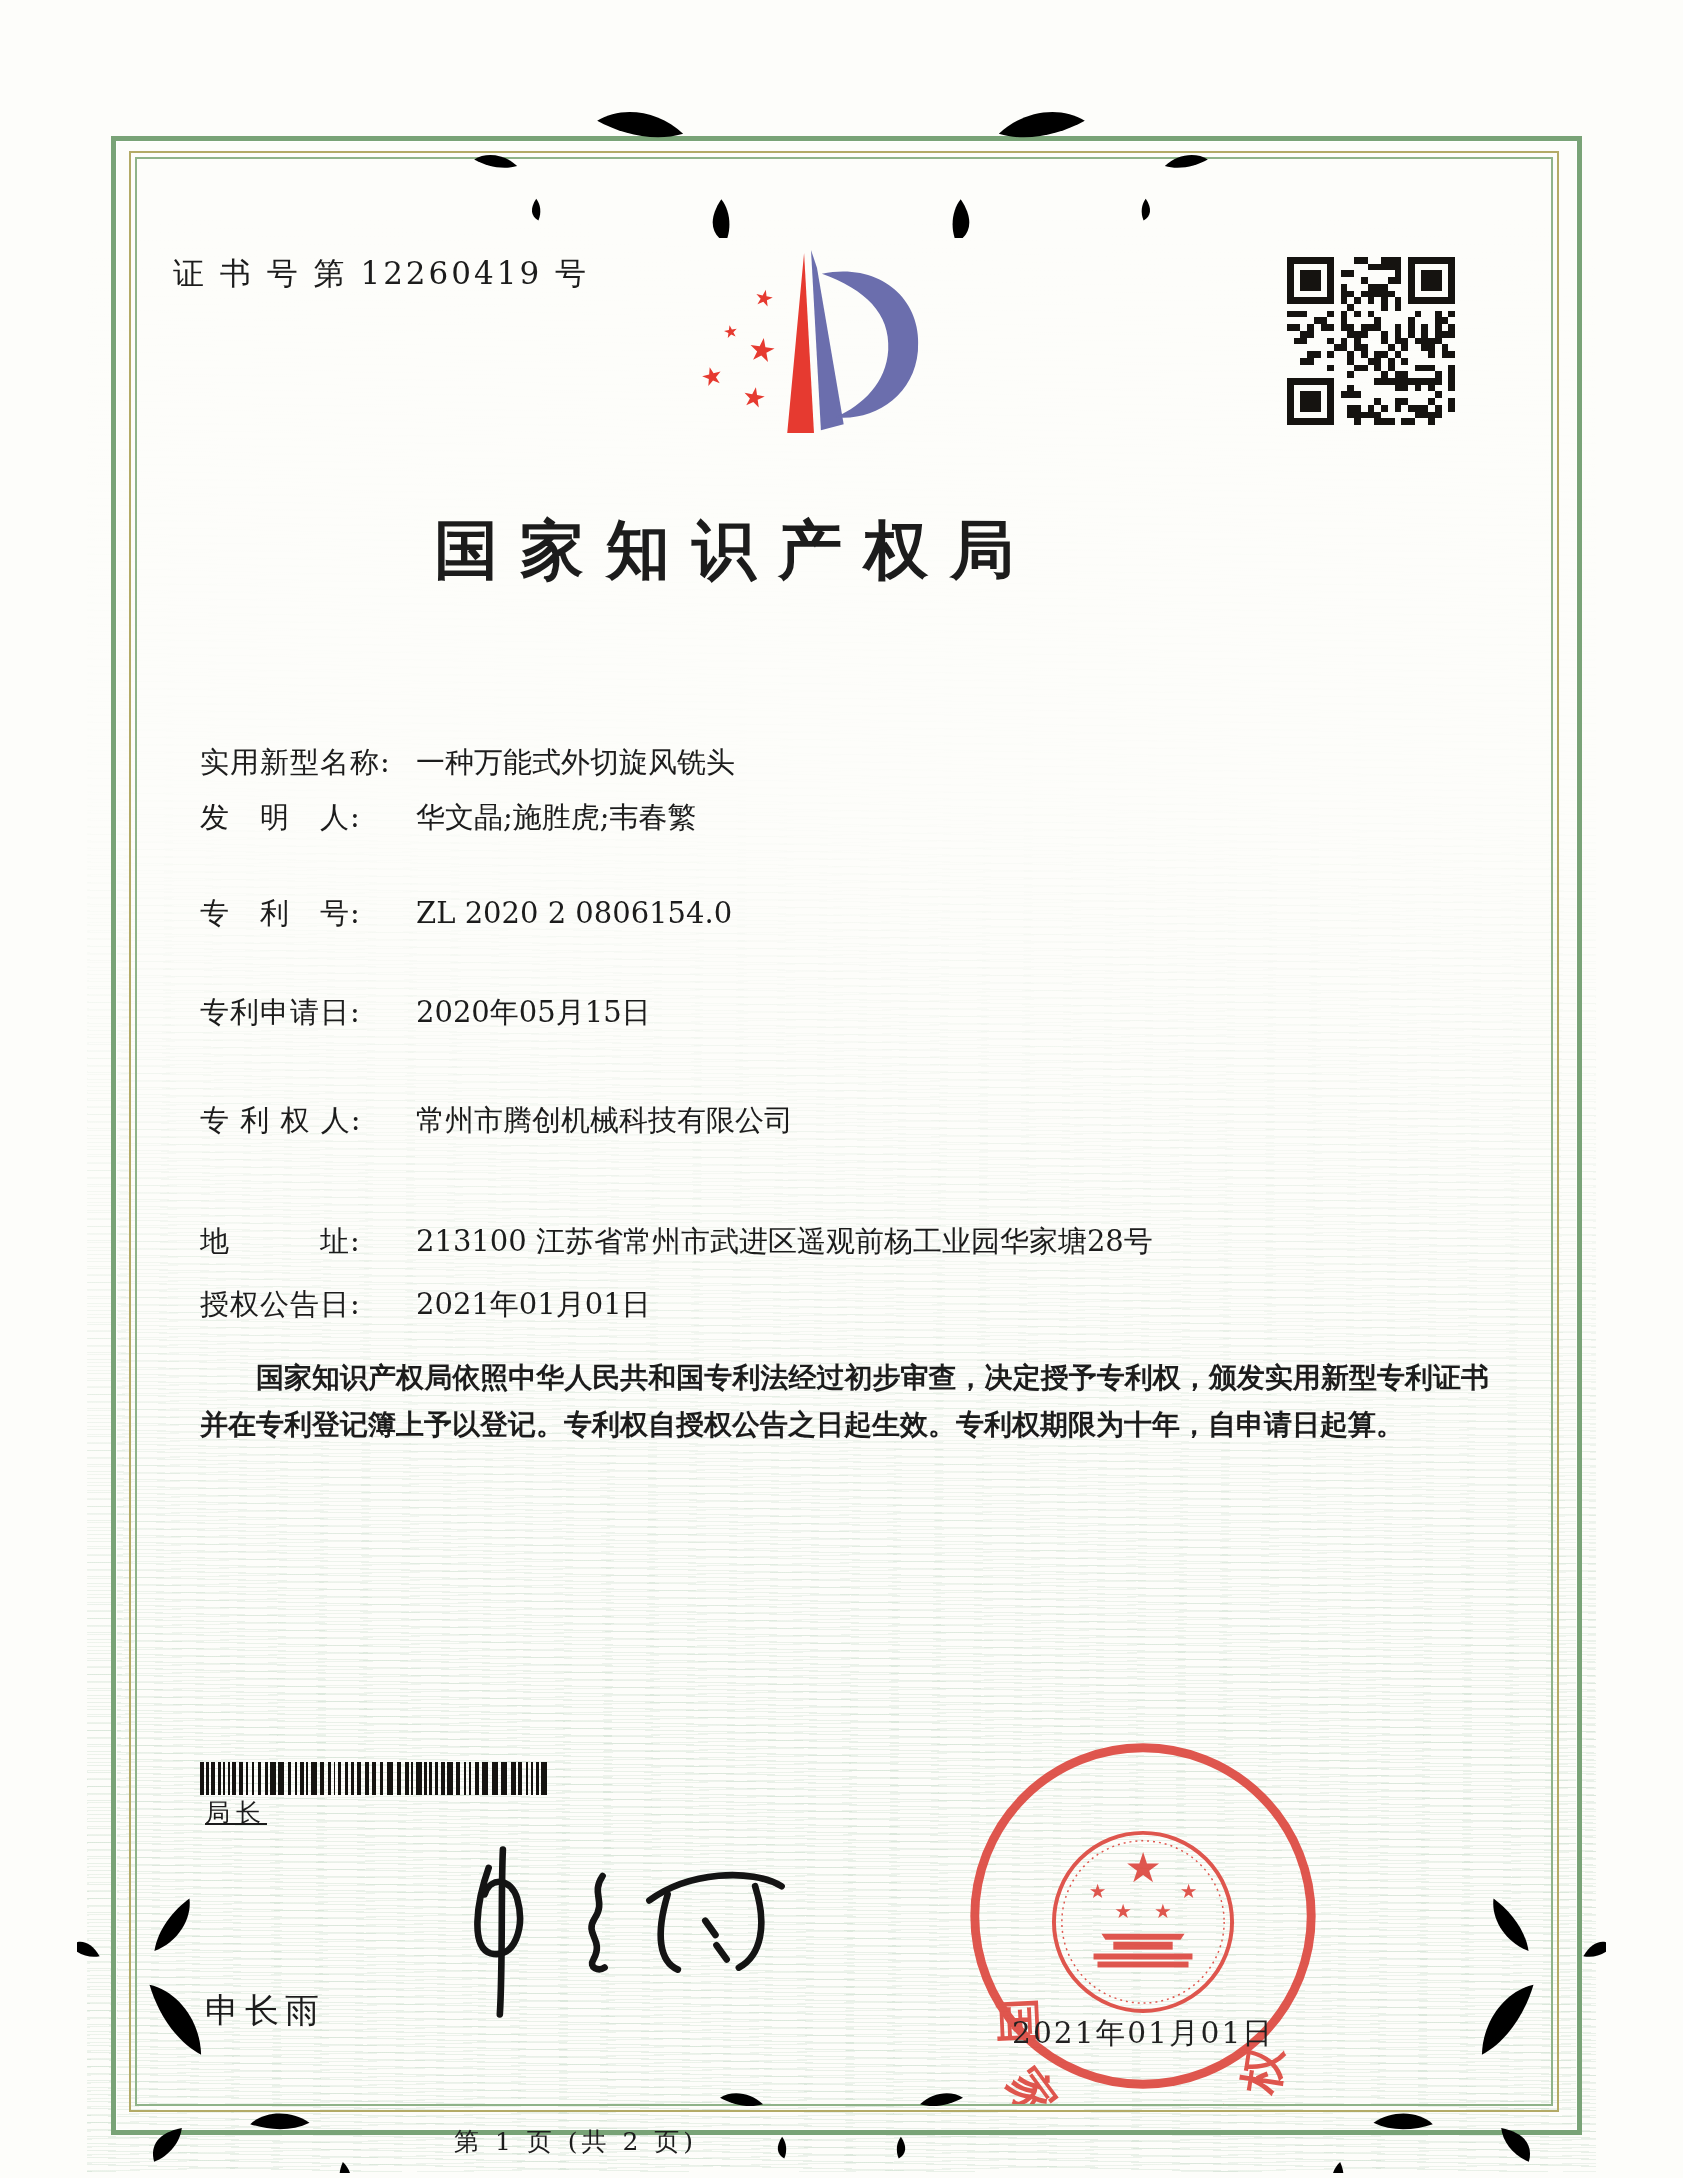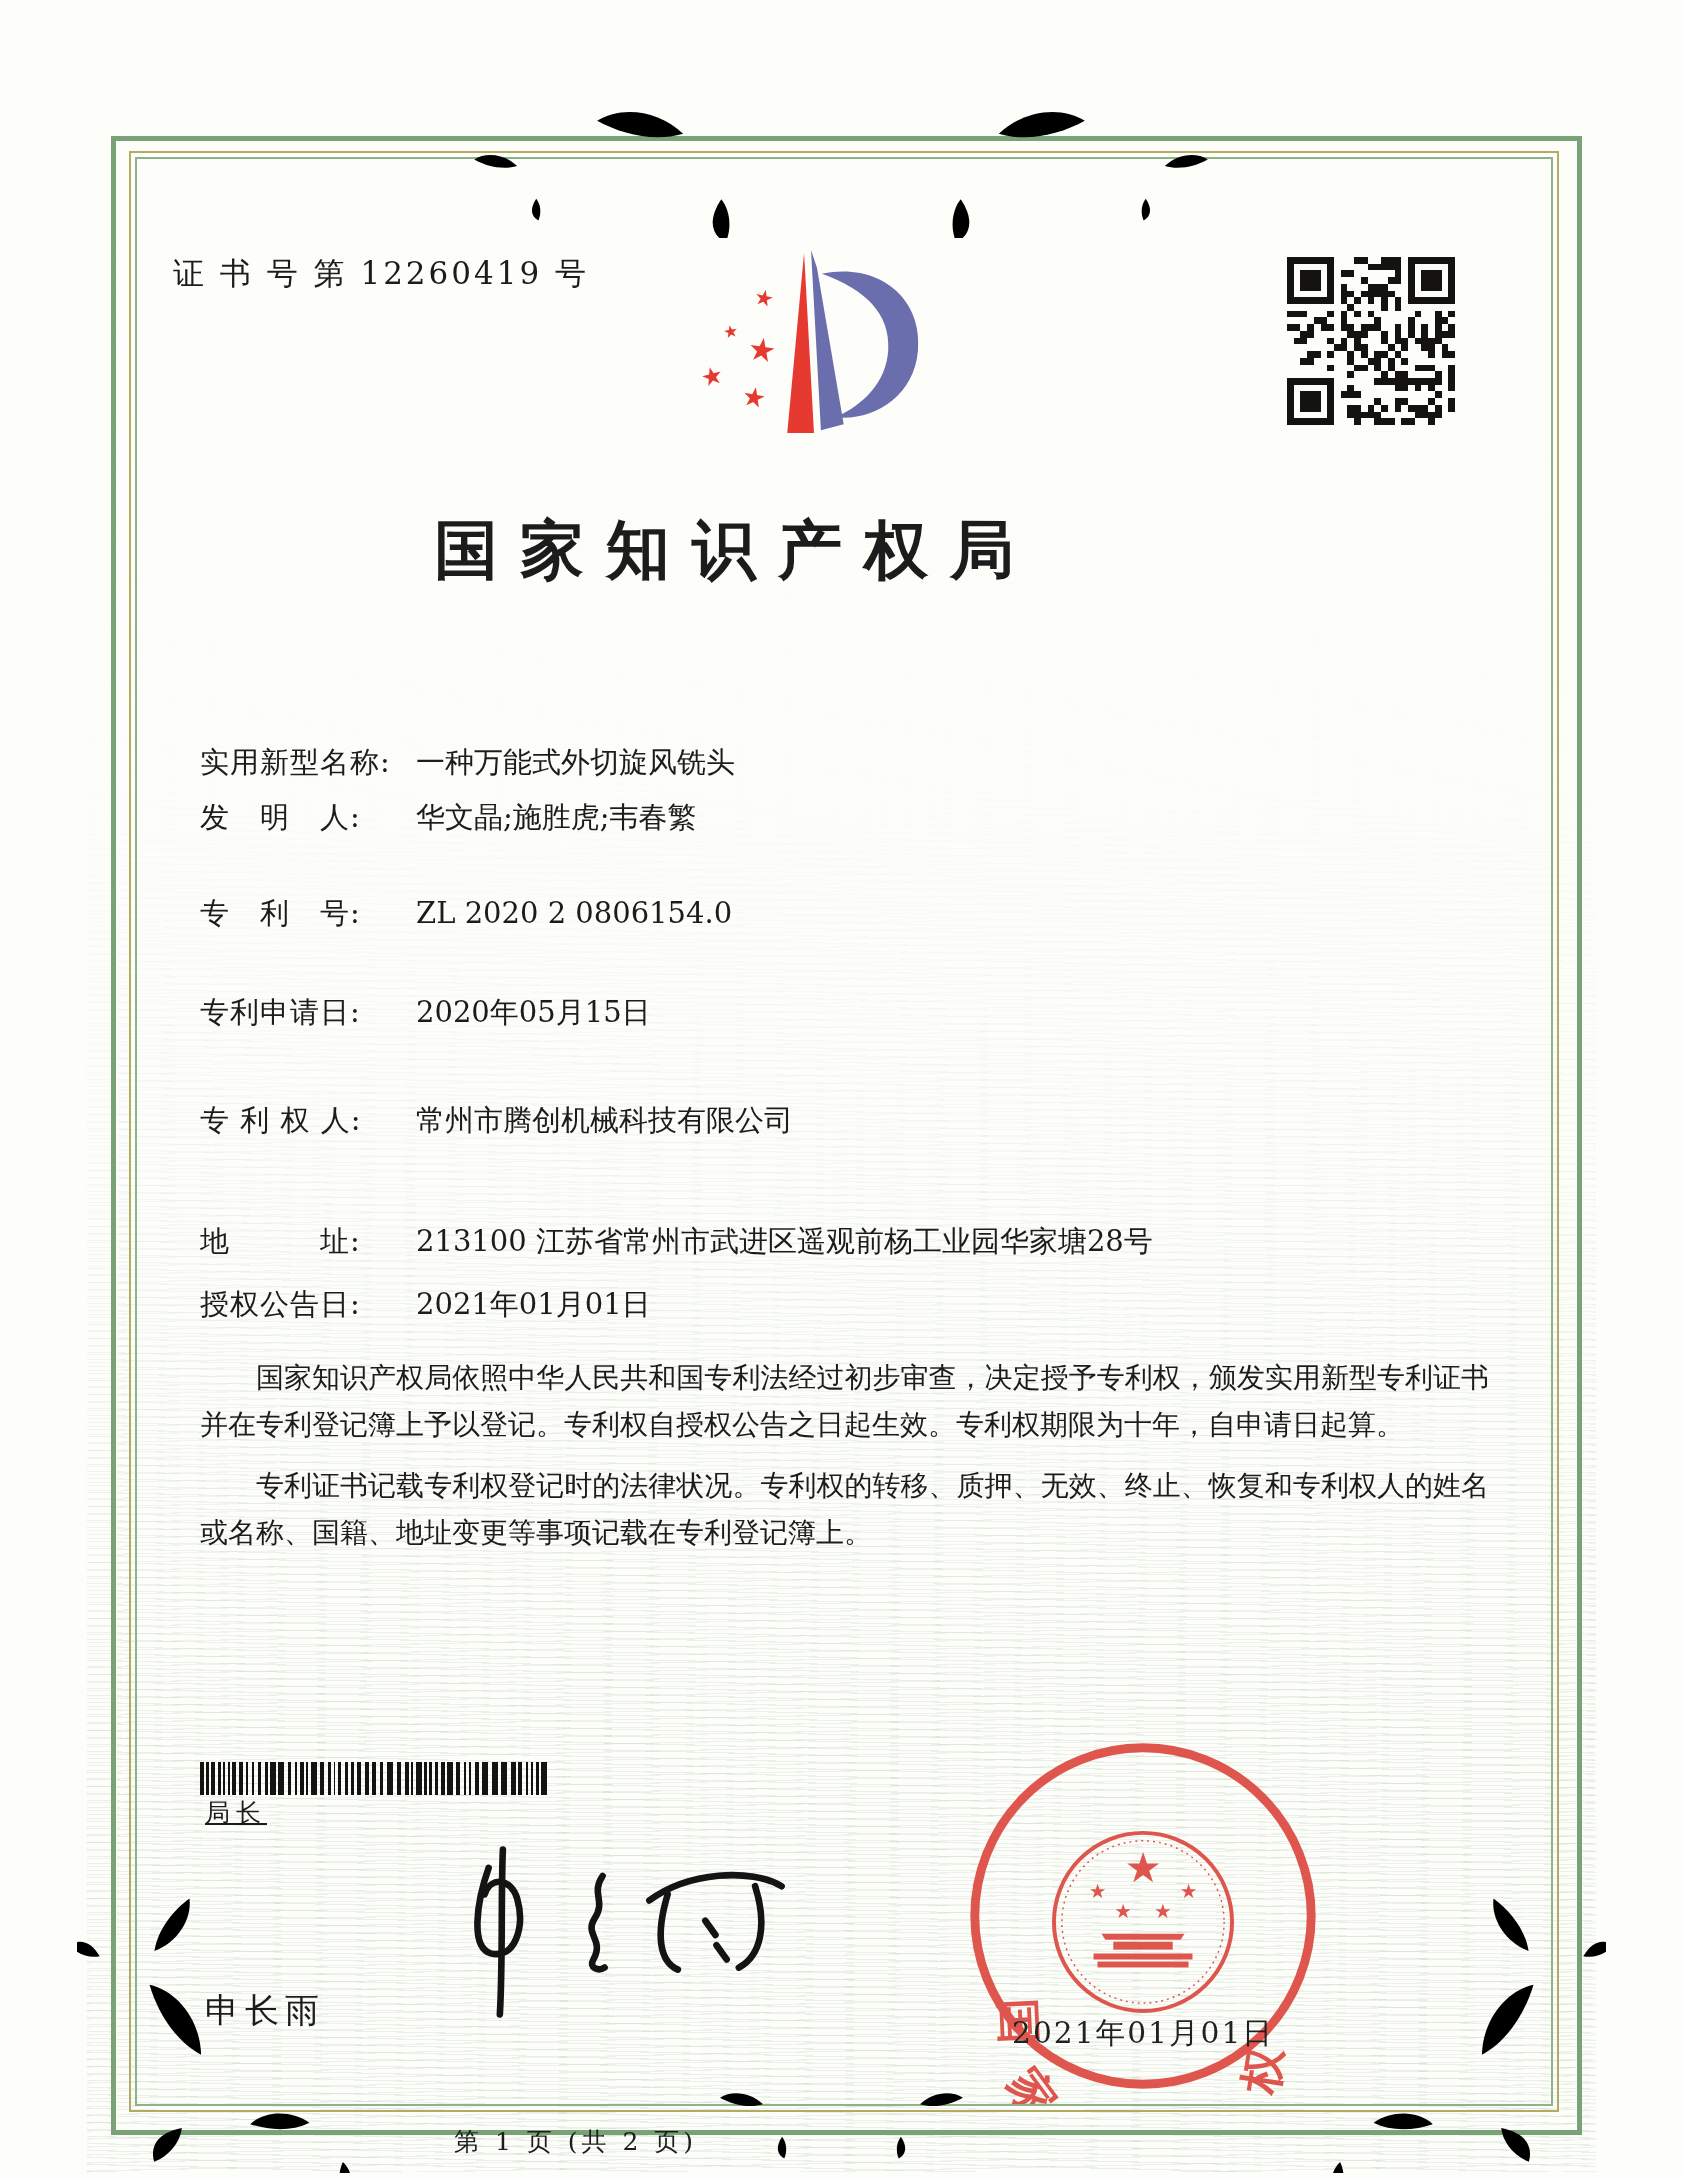--- a/index.html
+++ b/index.html
@@ -52,21 +52,21 @@
     left:434px;top:507px;font-size:64px;font-weight:bold;letter-spacing:22px;
     white-space:nowrap;
   }
   .field-row{left:200px;font-size:29px;white-space:nowrap;z-index:5;}
   .field-label{display:inline-block;width:216px;letter-spacing:1px;}
   .grant-second{position:absolute;left:604px;top:0;white-space:nowrap;}
   .body-text{
     left:200px;top:1354px;width:1289px;font-size:28px;line-height:47px;
     text-align:justify;z-index:5;
   }
-  .body-text p{margin:0;text-indent:2em;}
+  .body-text p{margin:0;text-indent:2em;font-weight:bold;}
   .body-text p + p{margin-top:14px;}
   .director-title{left:205px;top:1796px;font-size:25px;letter-spacing:6px;text-decoration:underline;}
   .director-name{left:205px;top:1988px;font-size:34px;letter-spacing:6px;text-align:center;}
   .page-footer{left:454px;top:2125px;width:594px;text-align:left;font-size:25px;letter-spacing:4px;z-index:6;}
   .sig-svg path{fill:none;stroke:#141414;stroke-width:6.5;stroke-linecap:round;stroke-linejoin:round;}
   .seal-svg{z-index:6;}
   .seal-svg .seal-stroke{stroke:var(--seal-red);fill:none;}
   .seal-svg .seal-fill{fill:var(--seal-red);}
   .seal-svg text{font-family:"DejaVu Serif","Liberation Serif",serif;}
   .qr-svg rect{fill:#151310;}
@@ -440,21 +440,20 @@
 <div class="abs field-row" style="top:1186px;margin-top:36px;">
   <span class="field-label">地　　　址:</span><span>213100 江苏省常州市武进区遥观前杨工业园华家塘28号</span>
 </div>
 
 <div class="abs field-row" style="top:1285px;width:1297px;">
   <span class="field-label">授权公告日:</span><span>2021年01月01日</span>
 </div>
 
 <div class="abs body-text">
   <p>国家知识产权局依照中华人民共和国专利法经过初步审查，决定授予专利权，颁发实用新型专利证书并在专利登记簿上予以登记。专利权自授权公告之日起生效。专利权期限为十年，自申请日起算。</p>
-  <p>专利证书记载专利权登记时的法律状况。专利权的转移、质押、无效、终止、恢复和专利权人的姓名或名称、国籍、地址变更等事项记载在专利登记簿上。</p>
 </div>
 
 <svg id="barcode" class="abs content barcode-svg" style="left:200px;top:1762px;" width="356" height="33" viewBox="0 0 360 33" shape-rendering="crispEdges">
     <rect x="0" y="0" width="4" height="33"></rect>
     <rect x="6" y="0" width="3" height="33"></rect>
     <rect x="11" y="0" width="4" height="33"></rect>
     <rect x="18" y="0" width="3" height="33"></rect>
     <rect x="23" y="0" width="2" height="33"></rect>
     <rect x="28" y="0" width="2" height="33"></rect>
     <rect x="32" y="0" width="4" height="33"></rect>

